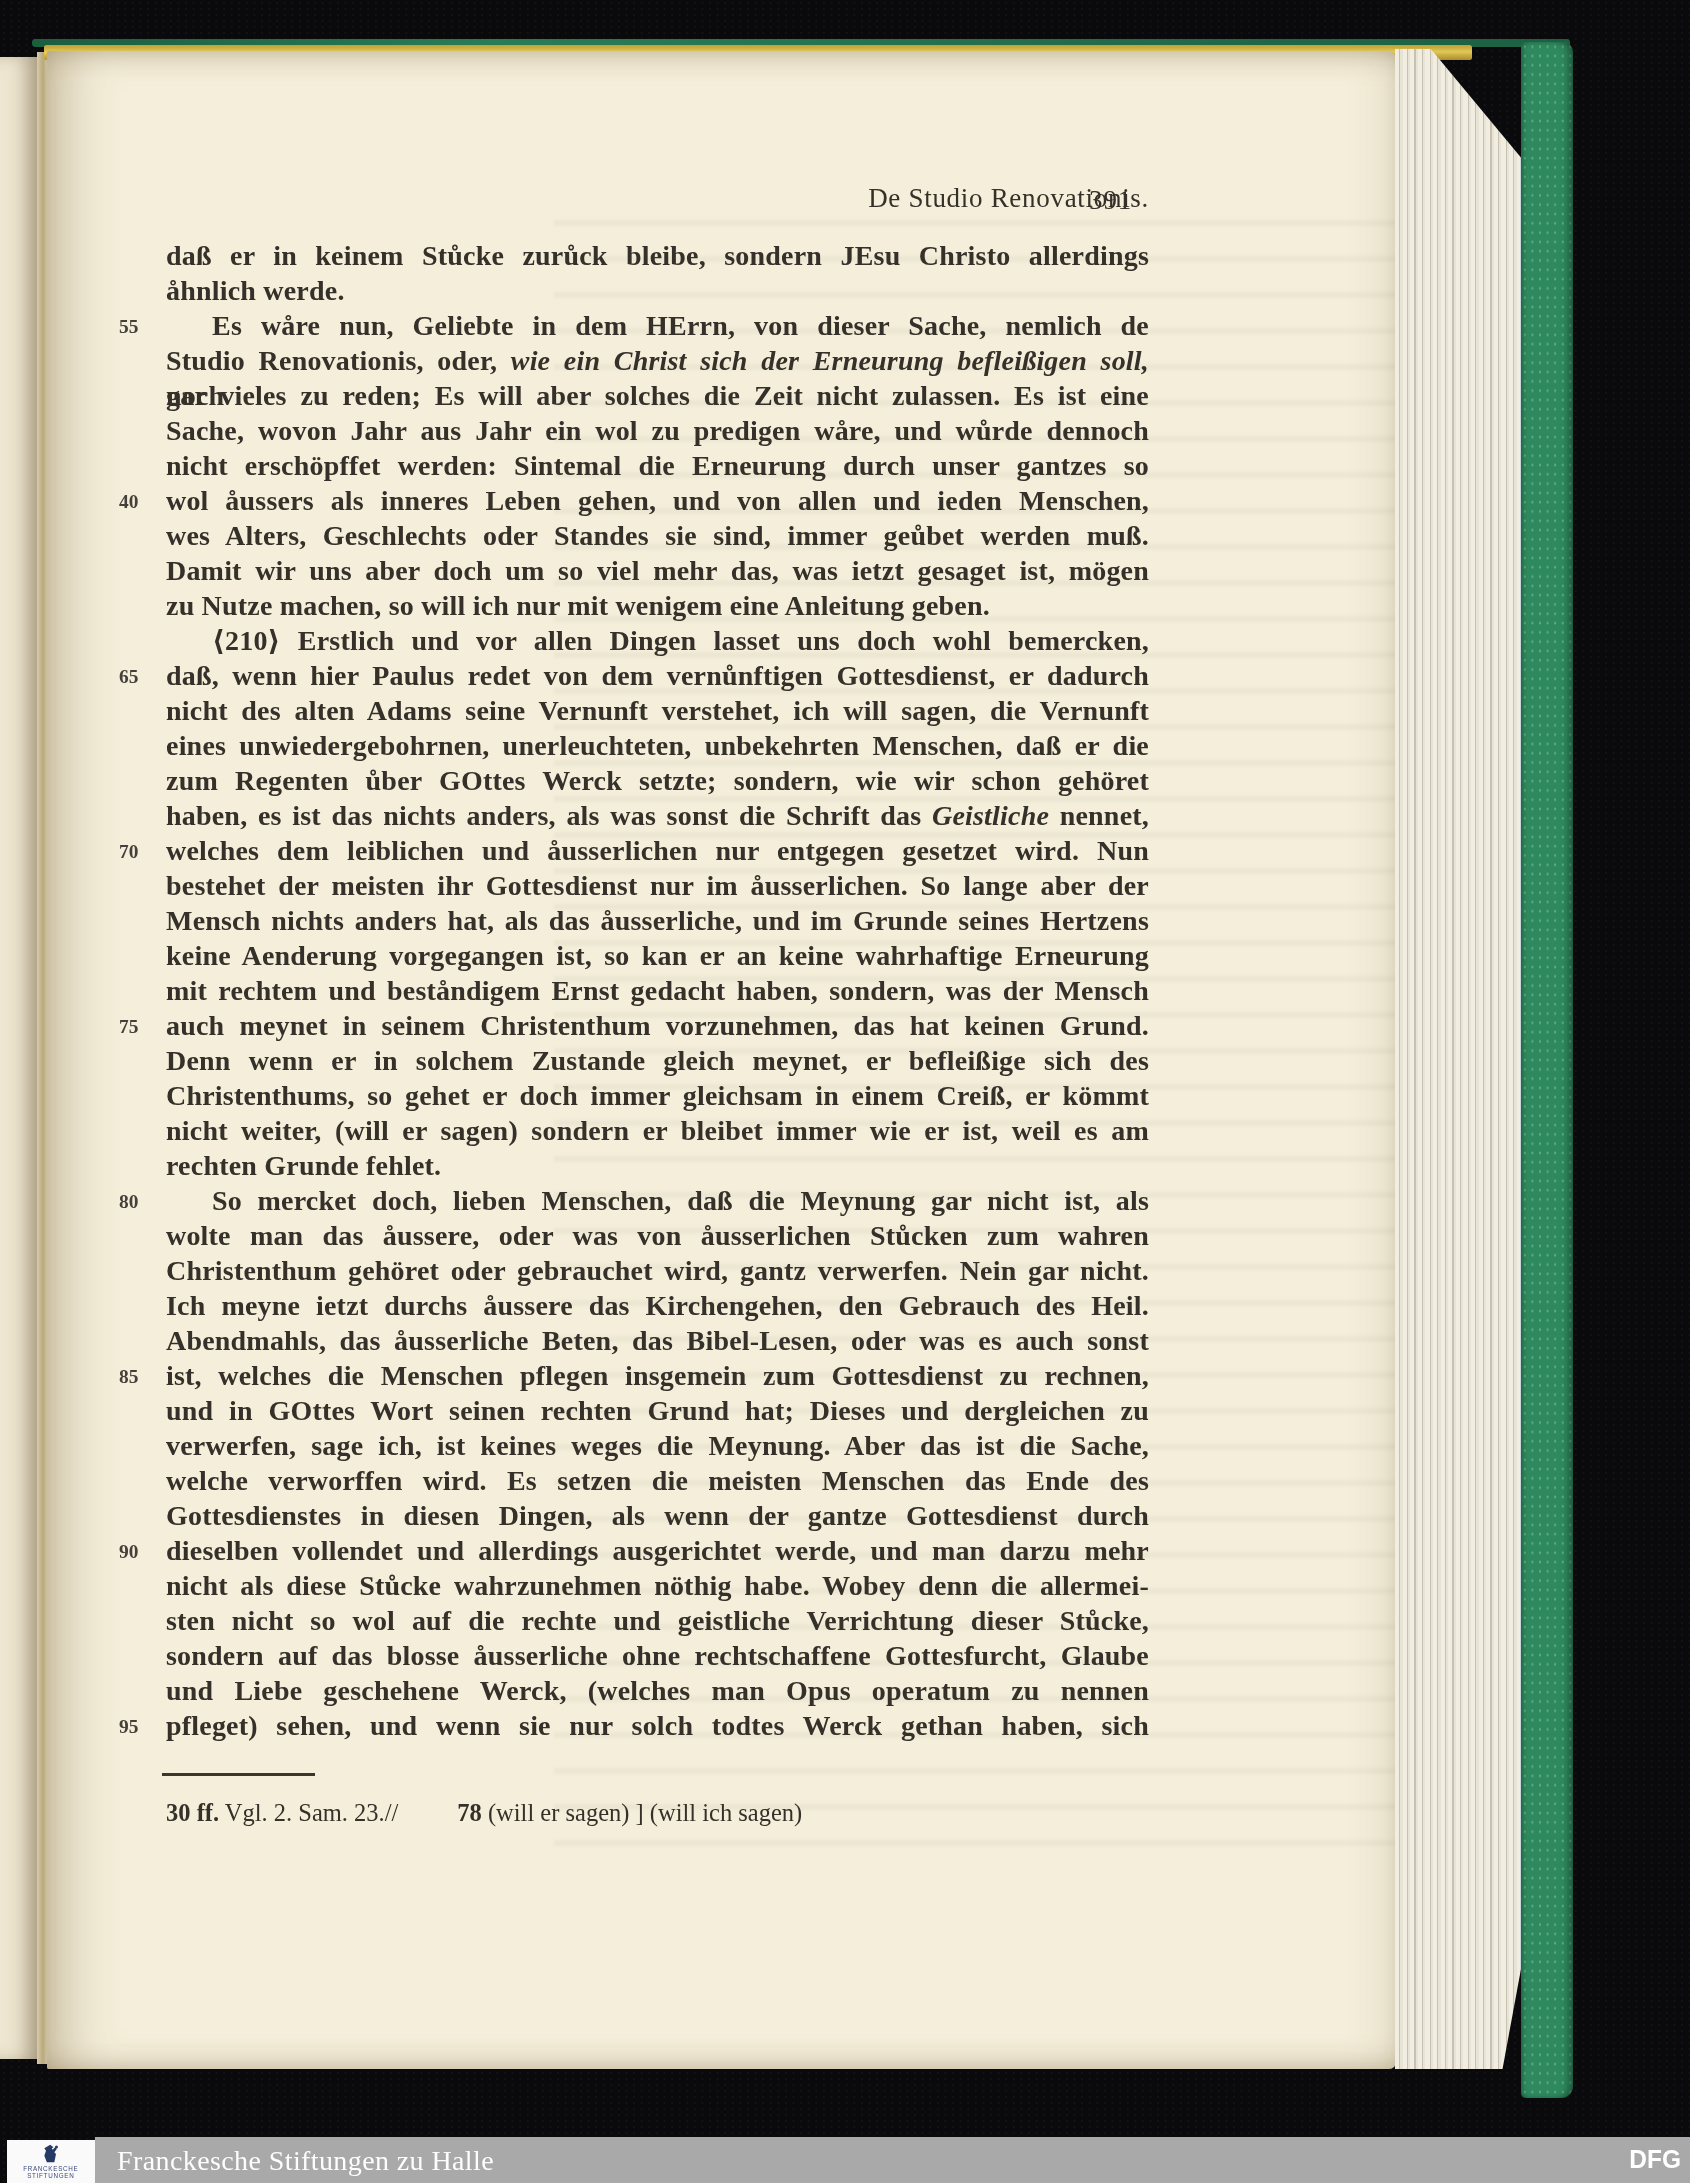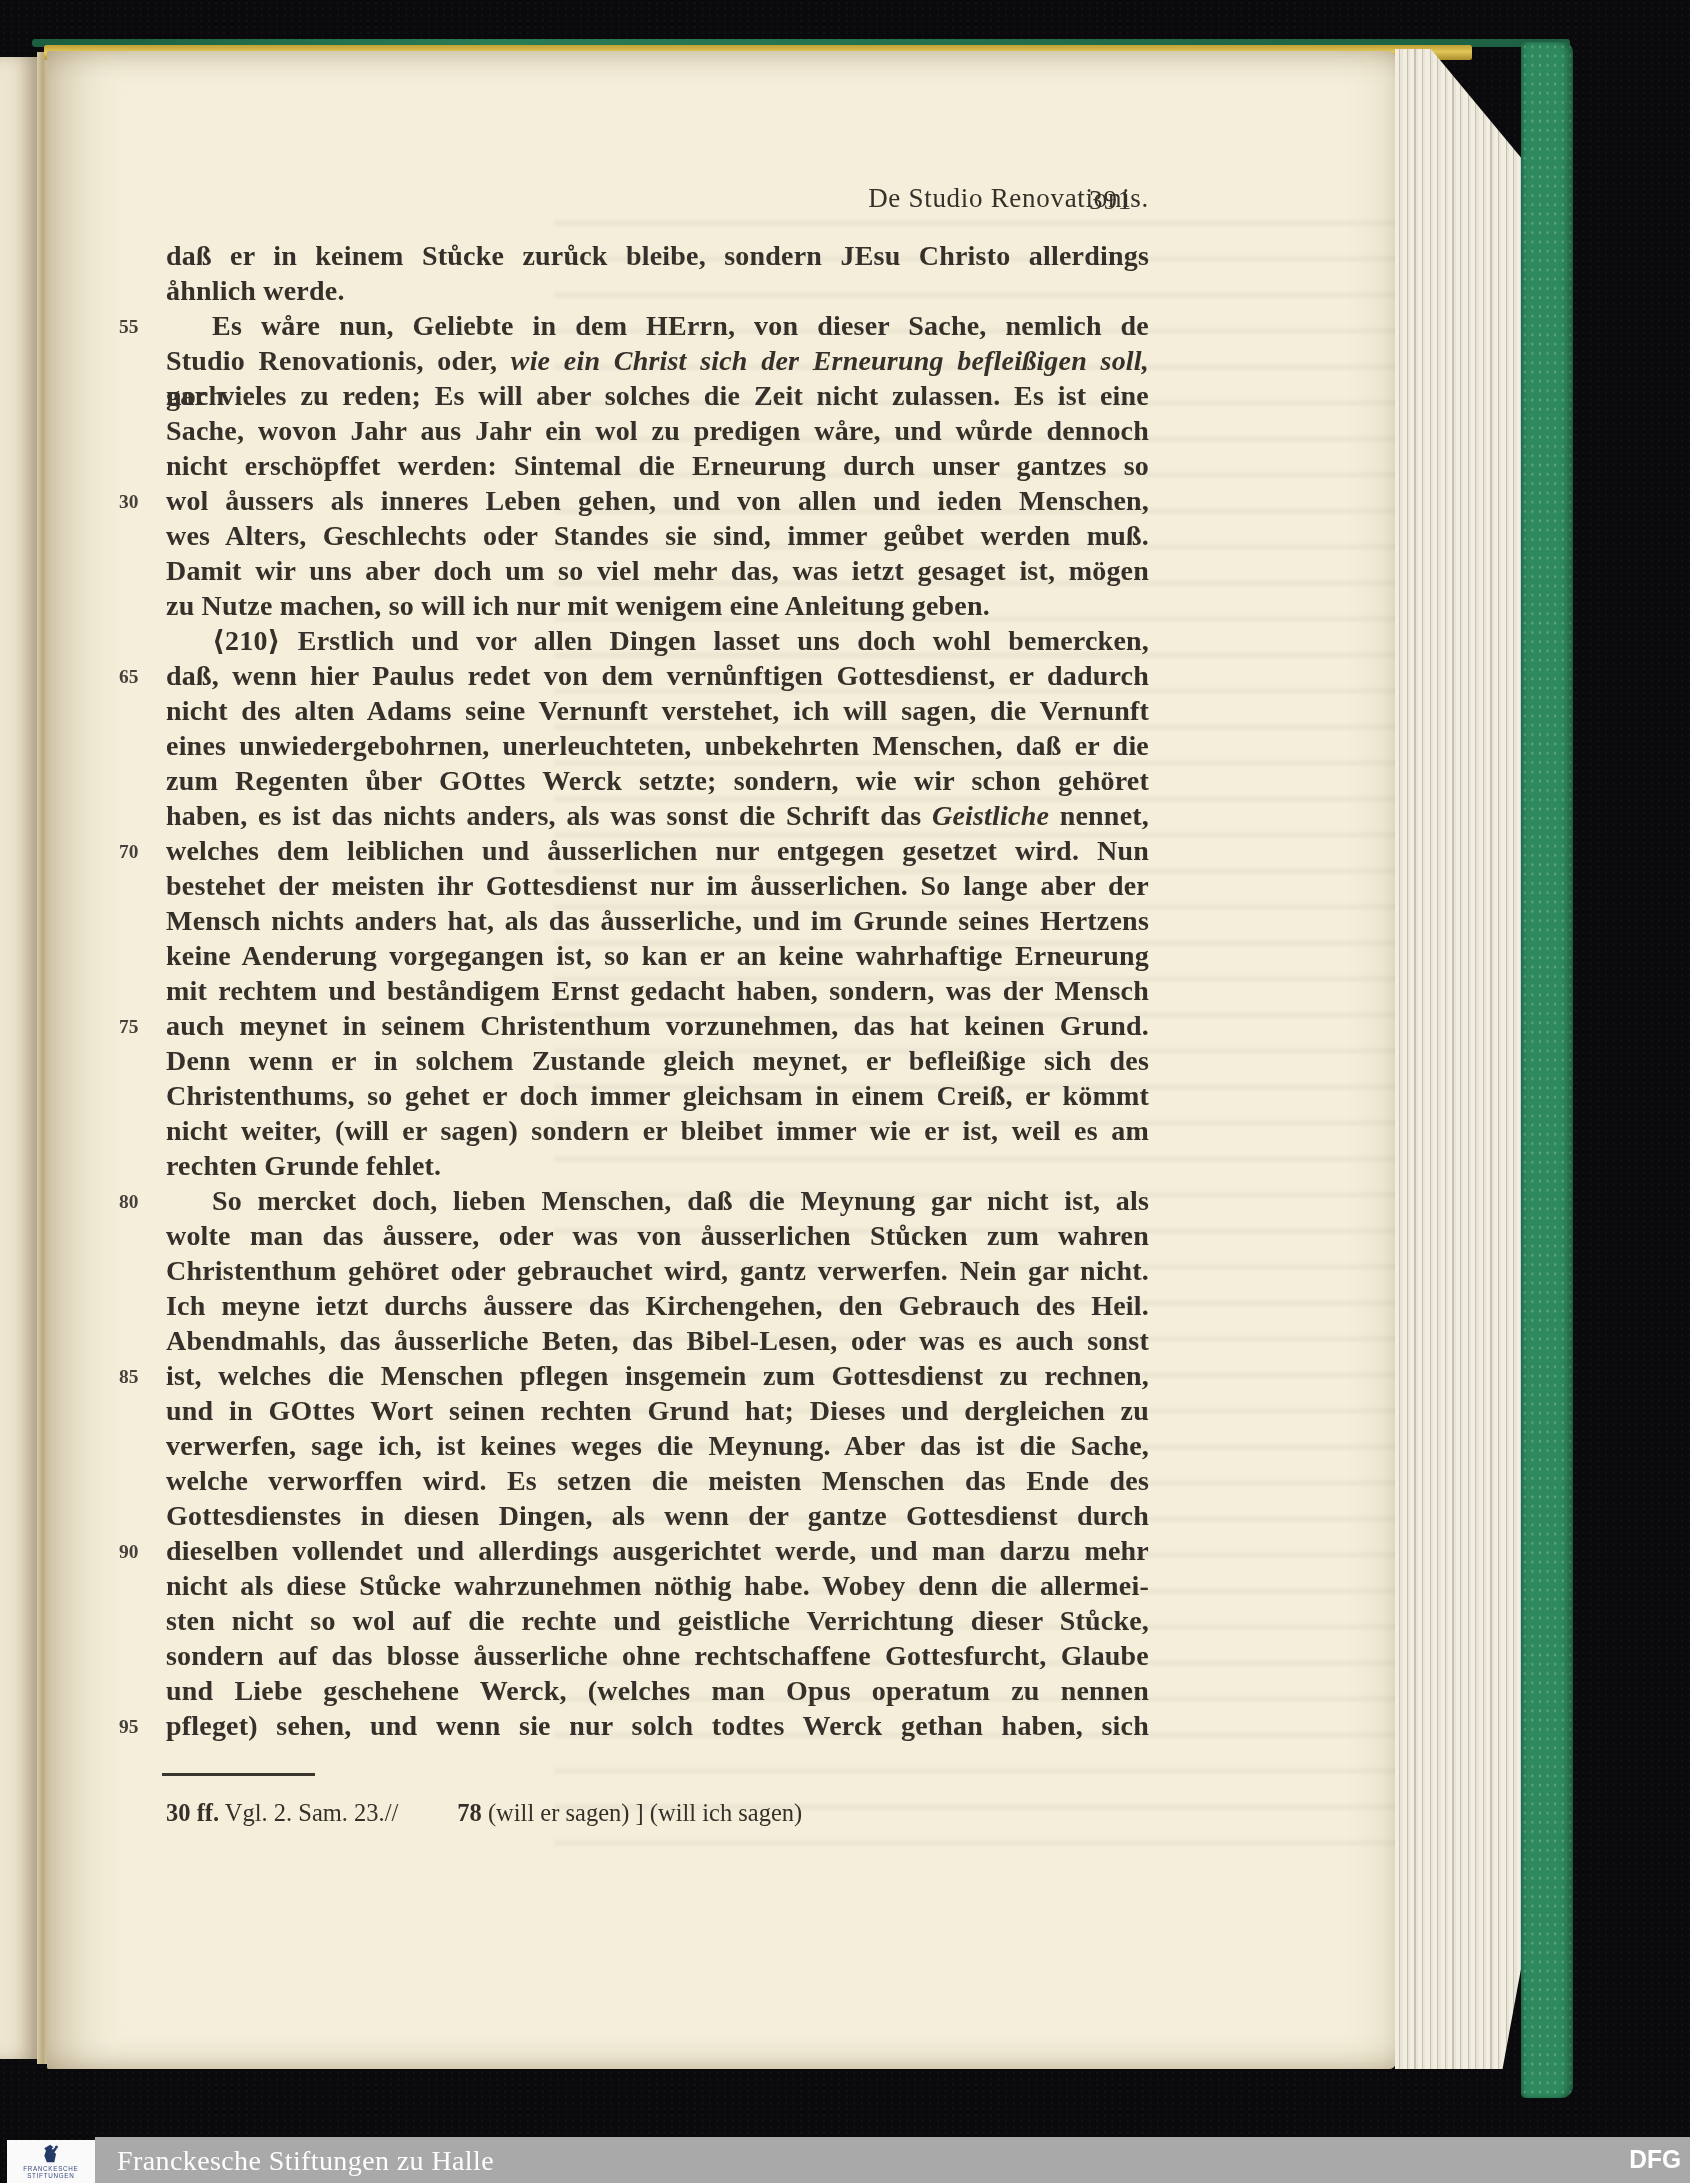--- a/index.html
+++ b/index.html
@@ -91,21 +91,21 @@
   </div>
 
   <div id="text-block">
       <div class="line"><span>daß er in keinem Stůcke zurůck bleibe, sondern JEsu Christo allerdings</span></div>
       <div class="line para-end"><span>åhnlich werde.</span></div>
       <div class="line indent"><span class="lineno">55</span><span>Es wåre nun, Geliebte in dem HErrn, von dieser Sache, nemlich de</span></div>
       <div class="line"><span>Studio Renovationis, oder, </span><span class="it">wie ein Christ sich der Erneurung befleißigen soll,</span><span> noch</span></div>
       <div class="line"><span>gar vieles zu reden; Es will aber solches die Zeit nicht zulassen. Es ist eine</span></div>
       <div class="line"><span>Sache, wovon Jahr aus Jahr ein wol zu predigen wåre, und wůrde dennoch</span></div>
       <div class="line"><span>nicht erschöpffet werden: Sintemal die Erneurung durch unser gantzes so</span></div>
-      <div class="line"><span class="lineno">30</span><span>wol åussers als inneres Leben gehen, und von allen und ieden Menschen,</span></div>
+      <div class="line"><span class="lineno">40</span><span>wol åussers als inneres Leben gehen, und von allen und ieden Menschen,</span></div>
       <div class="line"><span>wes Alters, Geschlechts oder Standes sie sind, immer geůbet werden muß.</span></div>
       <div class="line"><span>Damit wir uns aber doch um so viel mehr das, was ietzt gesaget ist, mögen</span></div>
       <div class="line para-end"><span>zu Nutze machen, so will ich nur mit wenigem eine Anleitung geben.</span></div>
       <div class="line indent"><span>⟨210⟩ Erstlich und vor allen Dingen lasset uns doch wohl bemercken,</span></div>
       <div class="line"><span class="lineno">65</span><span>daß, wenn hier Paulus redet von dem vernůnftigen Gottesdienst, er dadurch</span></div>
       <div class="line"><span>nicht des alten Adams seine Vernunft verstehet, ich will sagen, die Vernunft</span></div>
       <div class="line"><span>eines unwiedergebohrnen, unerleuchteten, unbekehrten Menschen, daß er die</span></div>
       <div class="line"><span>zum Regenten ůber GOttes Werck setzte; sondern, wie wir schon gehöret</span></div>
       <div class="line"><span>haben, es ist das nichts anders, als was sonst die Schrift das </span><span class="it">Geistliche</span><span> nennet,</span></div>
       <div class="line"><span class="lineno">70</span><span>welches dem leiblichen und åusserlichen nur entgegen gesetzet wird. Nun</span></div>

